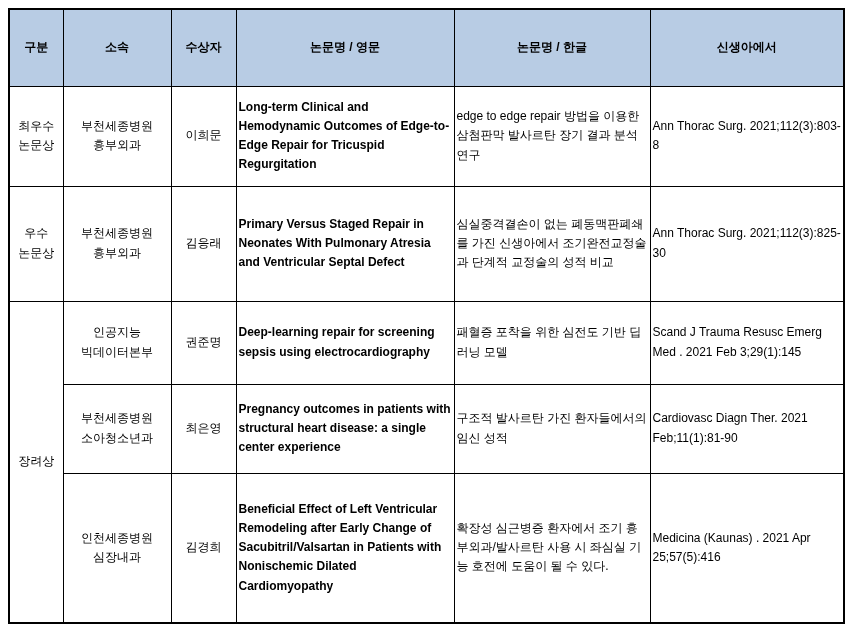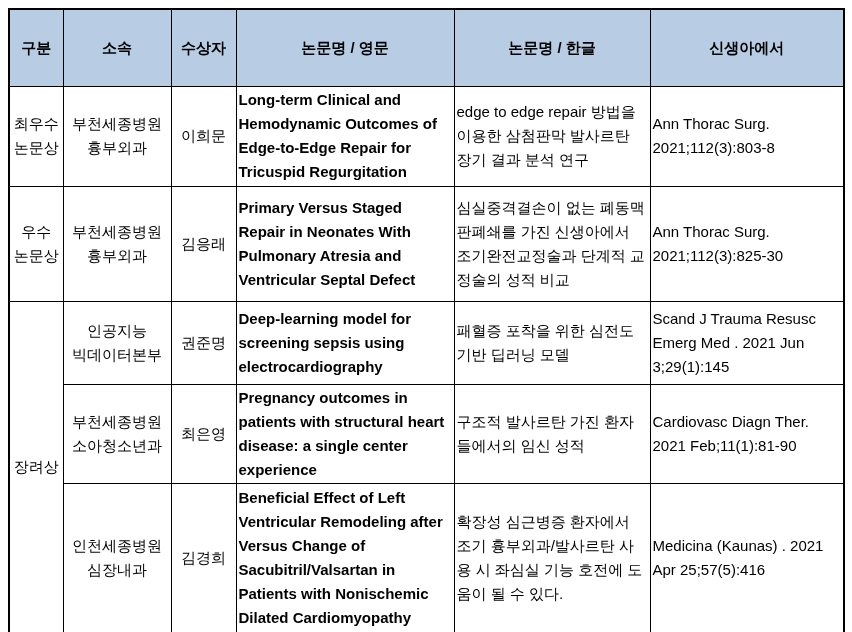--- a/index.html
+++ b/index.html
@@ -25,21 +25,21 @@
   }
   col.c-category     { width: 54px; }
   col.c-affiliation  { width: 108px; }
   col.c-winner       { width: 65px; }
   col.c-title-en     { width: 218px; }
   col.c-title-ko     { width: 196px; }
   col.c-bibliography { width: 194px; }
 
   th, td {
     border: 1.5px solid var(--border);
-    font-size: 15px;
+    font-size: 12px;
     line-height: 1.6;
     vertical-align: middle;
     padding: 1px 2px;
     overflow: hidden;
   }
   thead tr { height: 77px; }
   tr.row-1 { height: 100px; }
   tr.row-2 { height: 115px; }
   tr.row-3 { height: 83px; }
   tr.row-4 { height: 89px; }
@@ -99,34 +99,34 @@
       <td class="win">김응래</td>
       <td class="en">Primary Versus Staged Repair in Neonates With Pulmonary Atresia and Ventricular Septal Defect</td>
       <td class="ko">심실중격결손이 없는 폐동맥판폐쇄를 가진 신생아에서 조기완전교정술과 단계적 교정술의 성적 비교</td>
       <td class="bib">Ann Thorac Surg. 2021;112(3):825-30</td>
     </tr>
     <tr class="row-3">
       <td class="cat" rowspan="3">장려상</td>
       <td class="aff">인공지능
 빅데이터본부</td>
       <td class="win">권준명</td>
-      <td class="en">Deep-learning model for screening sepsis using electrocardiography</td>
+      <td class="en">Deep-learning repair for screening sepsis using electrocardiography</td>
       <td class="ko">패혈증 포착을 위한 심전도 기반 딥러닝 모델</td>
-      <td class="bib">Scand J Trauma Resusc Emerg Med . 2021 Jun 3;29(1):145</td>
+      <td class="bib">Scand J Trauma Resusc Emerg Med . 2021 Feb 3;29(1):145</td>
     </tr>
     <tr class="row-4">
       <td class="aff">부천세종병원
 소아청소년과</td>
       <td class="win">최은영</td>
       <td class="en">Pregnancy outcomes in patients with structural heart disease: a single center experience</td>
       <td class="ko">구조적 발사르탄 가진 환자들에서의 임신 성적</td>
       <td class="bib">Cardiovasc Diagn Ther. 2021 Feb;11(1):81-90</td>
     </tr>
     <tr class="row-5">
       <td class="aff">인천세종병원
 심장내과</td>
       <td class="win">김경희</td>
-      <td class="en">Beneficial Effect of Left Ventricular Remodeling after Versus Change of Sacubitril/Valsartan in Patients with Nonischemic Dilated Cardiomyopathy</td>
+      <td class="en">Beneficial Effect of Left Ventricular Remodeling after Early Change of Sacubitril/Valsartan in Patients with Nonischemic Dilated Cardiomyopathy</td>
       <td class="ko">확장성 심근병증 환자에서 조기 흉부외과/발사르탄 사용 시 좌심실 기능 호전에 도움이 될 수 있다.</td>
       <td class="bib">Medicina (Kaunas) . 2021 Apr 25;57(5):416</td>
     </tr>
   </tbody>
 </table>
 
 </body></html>

